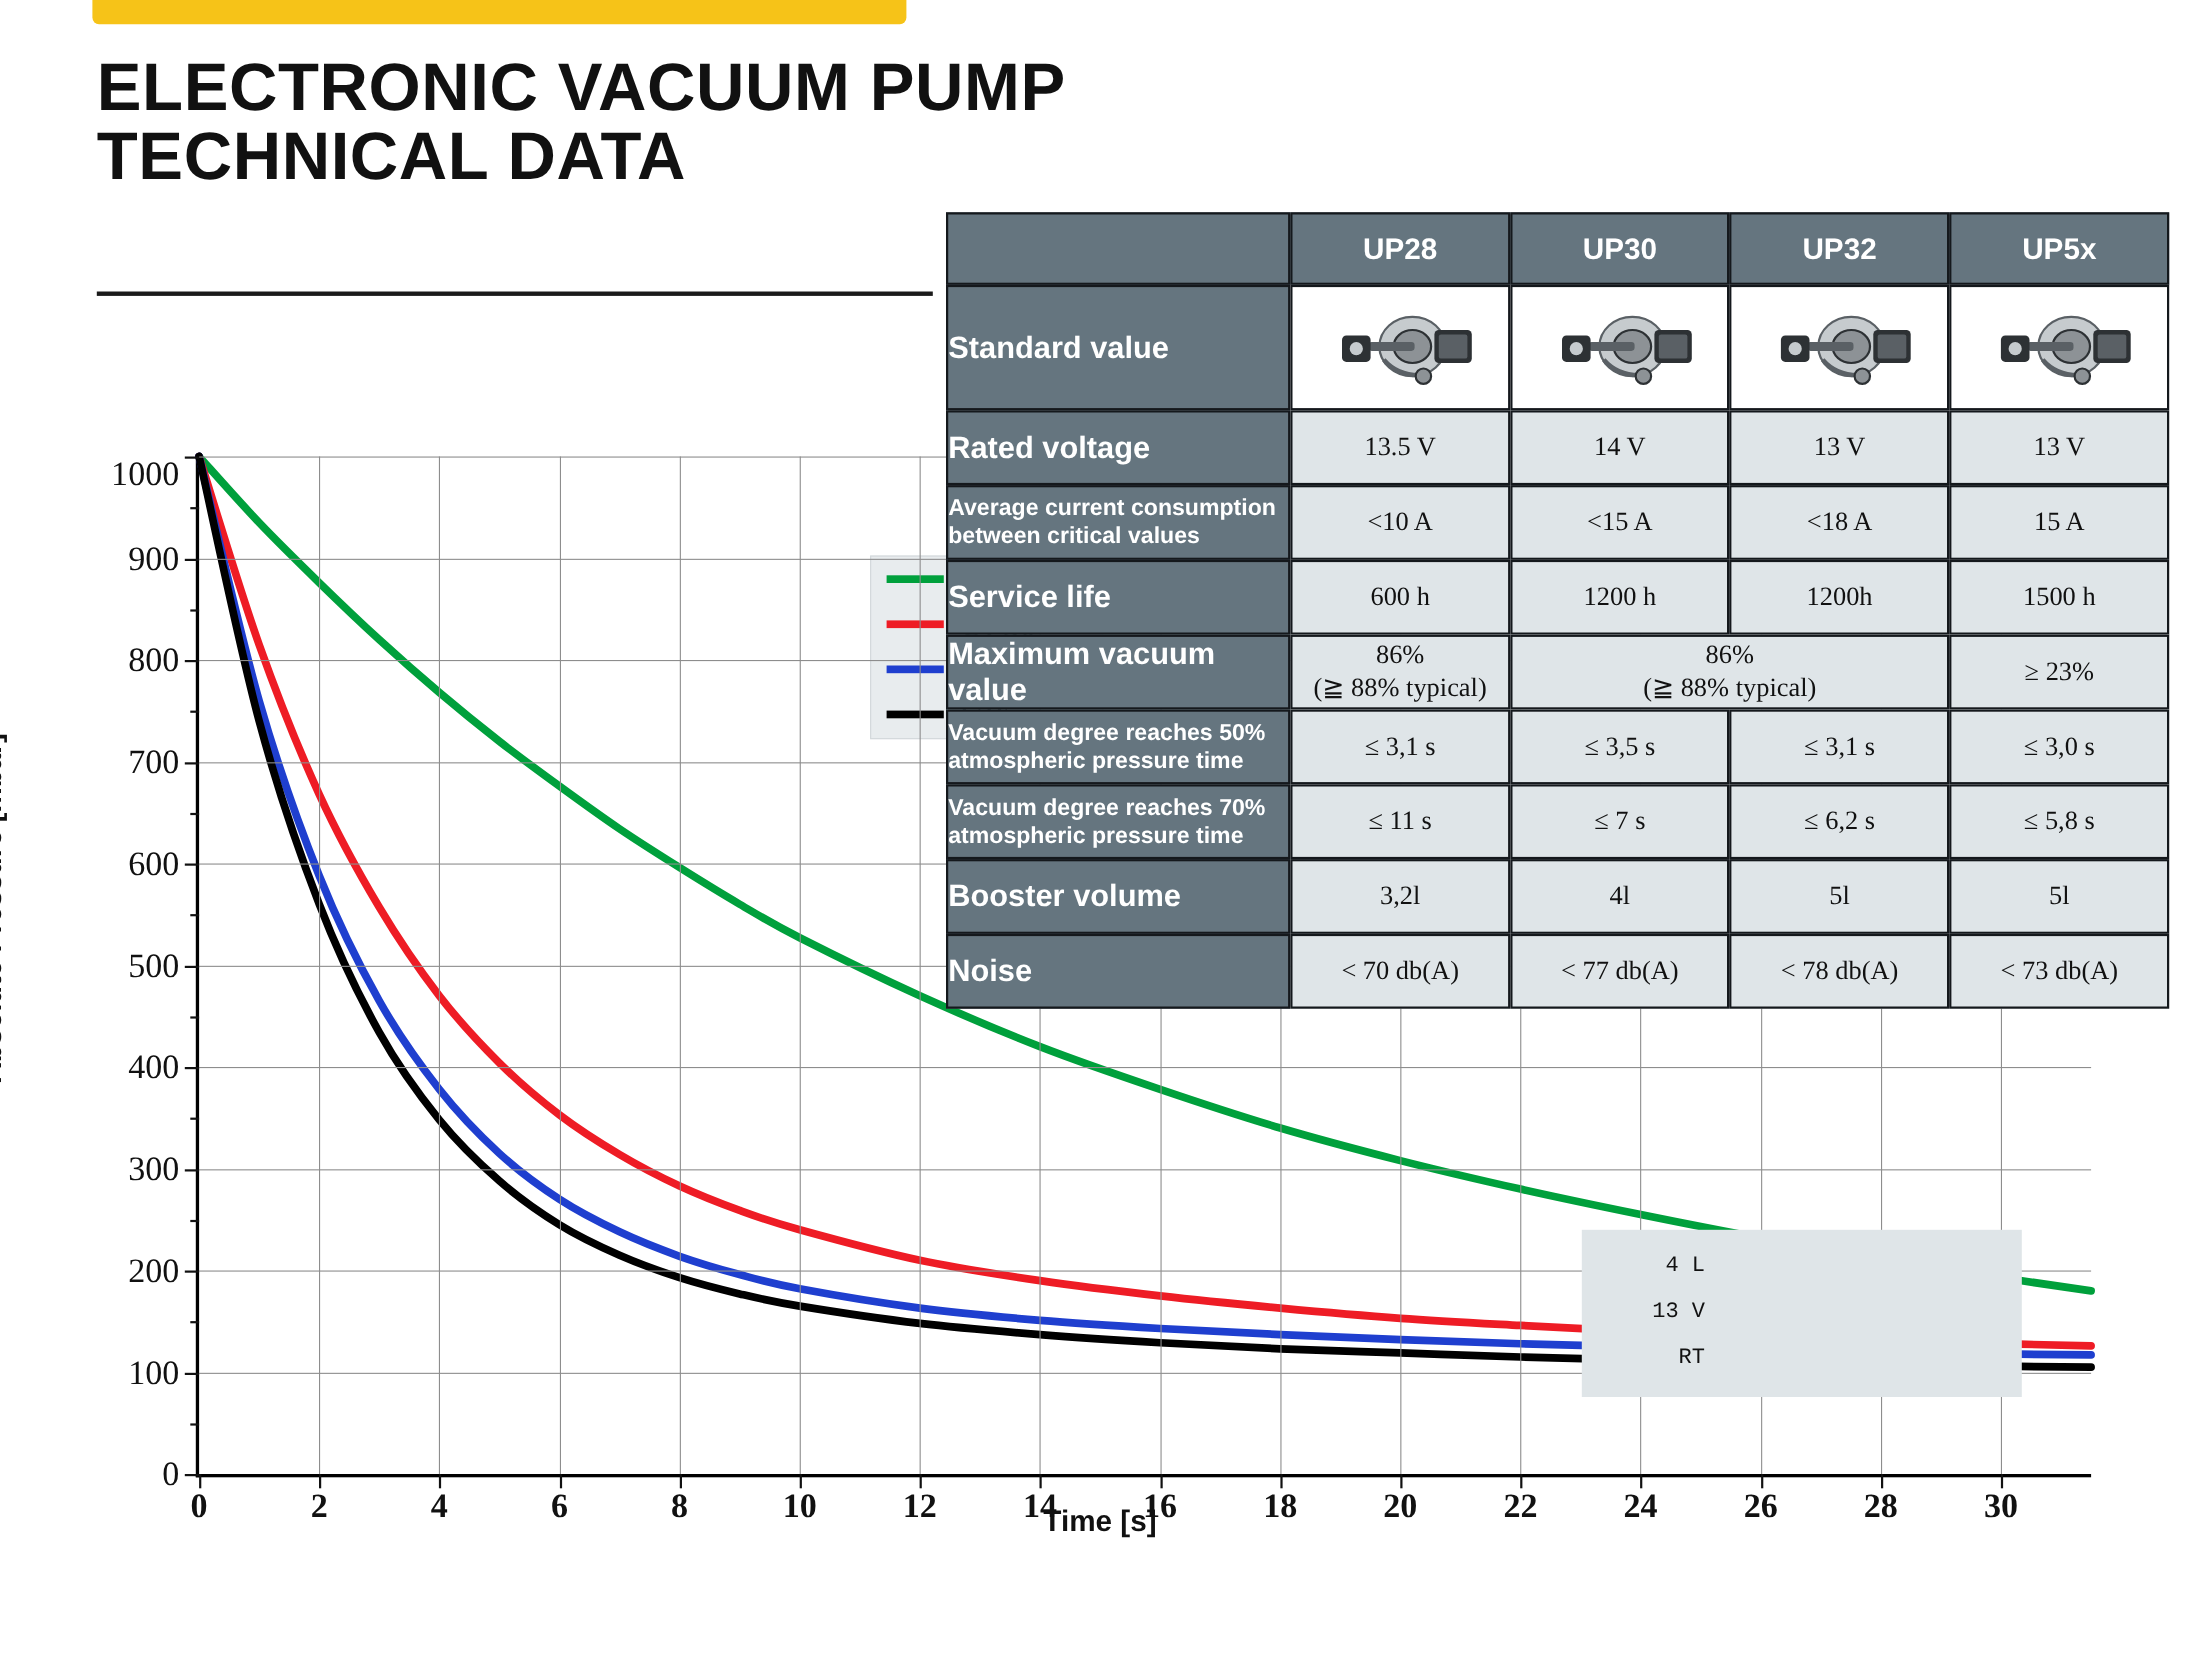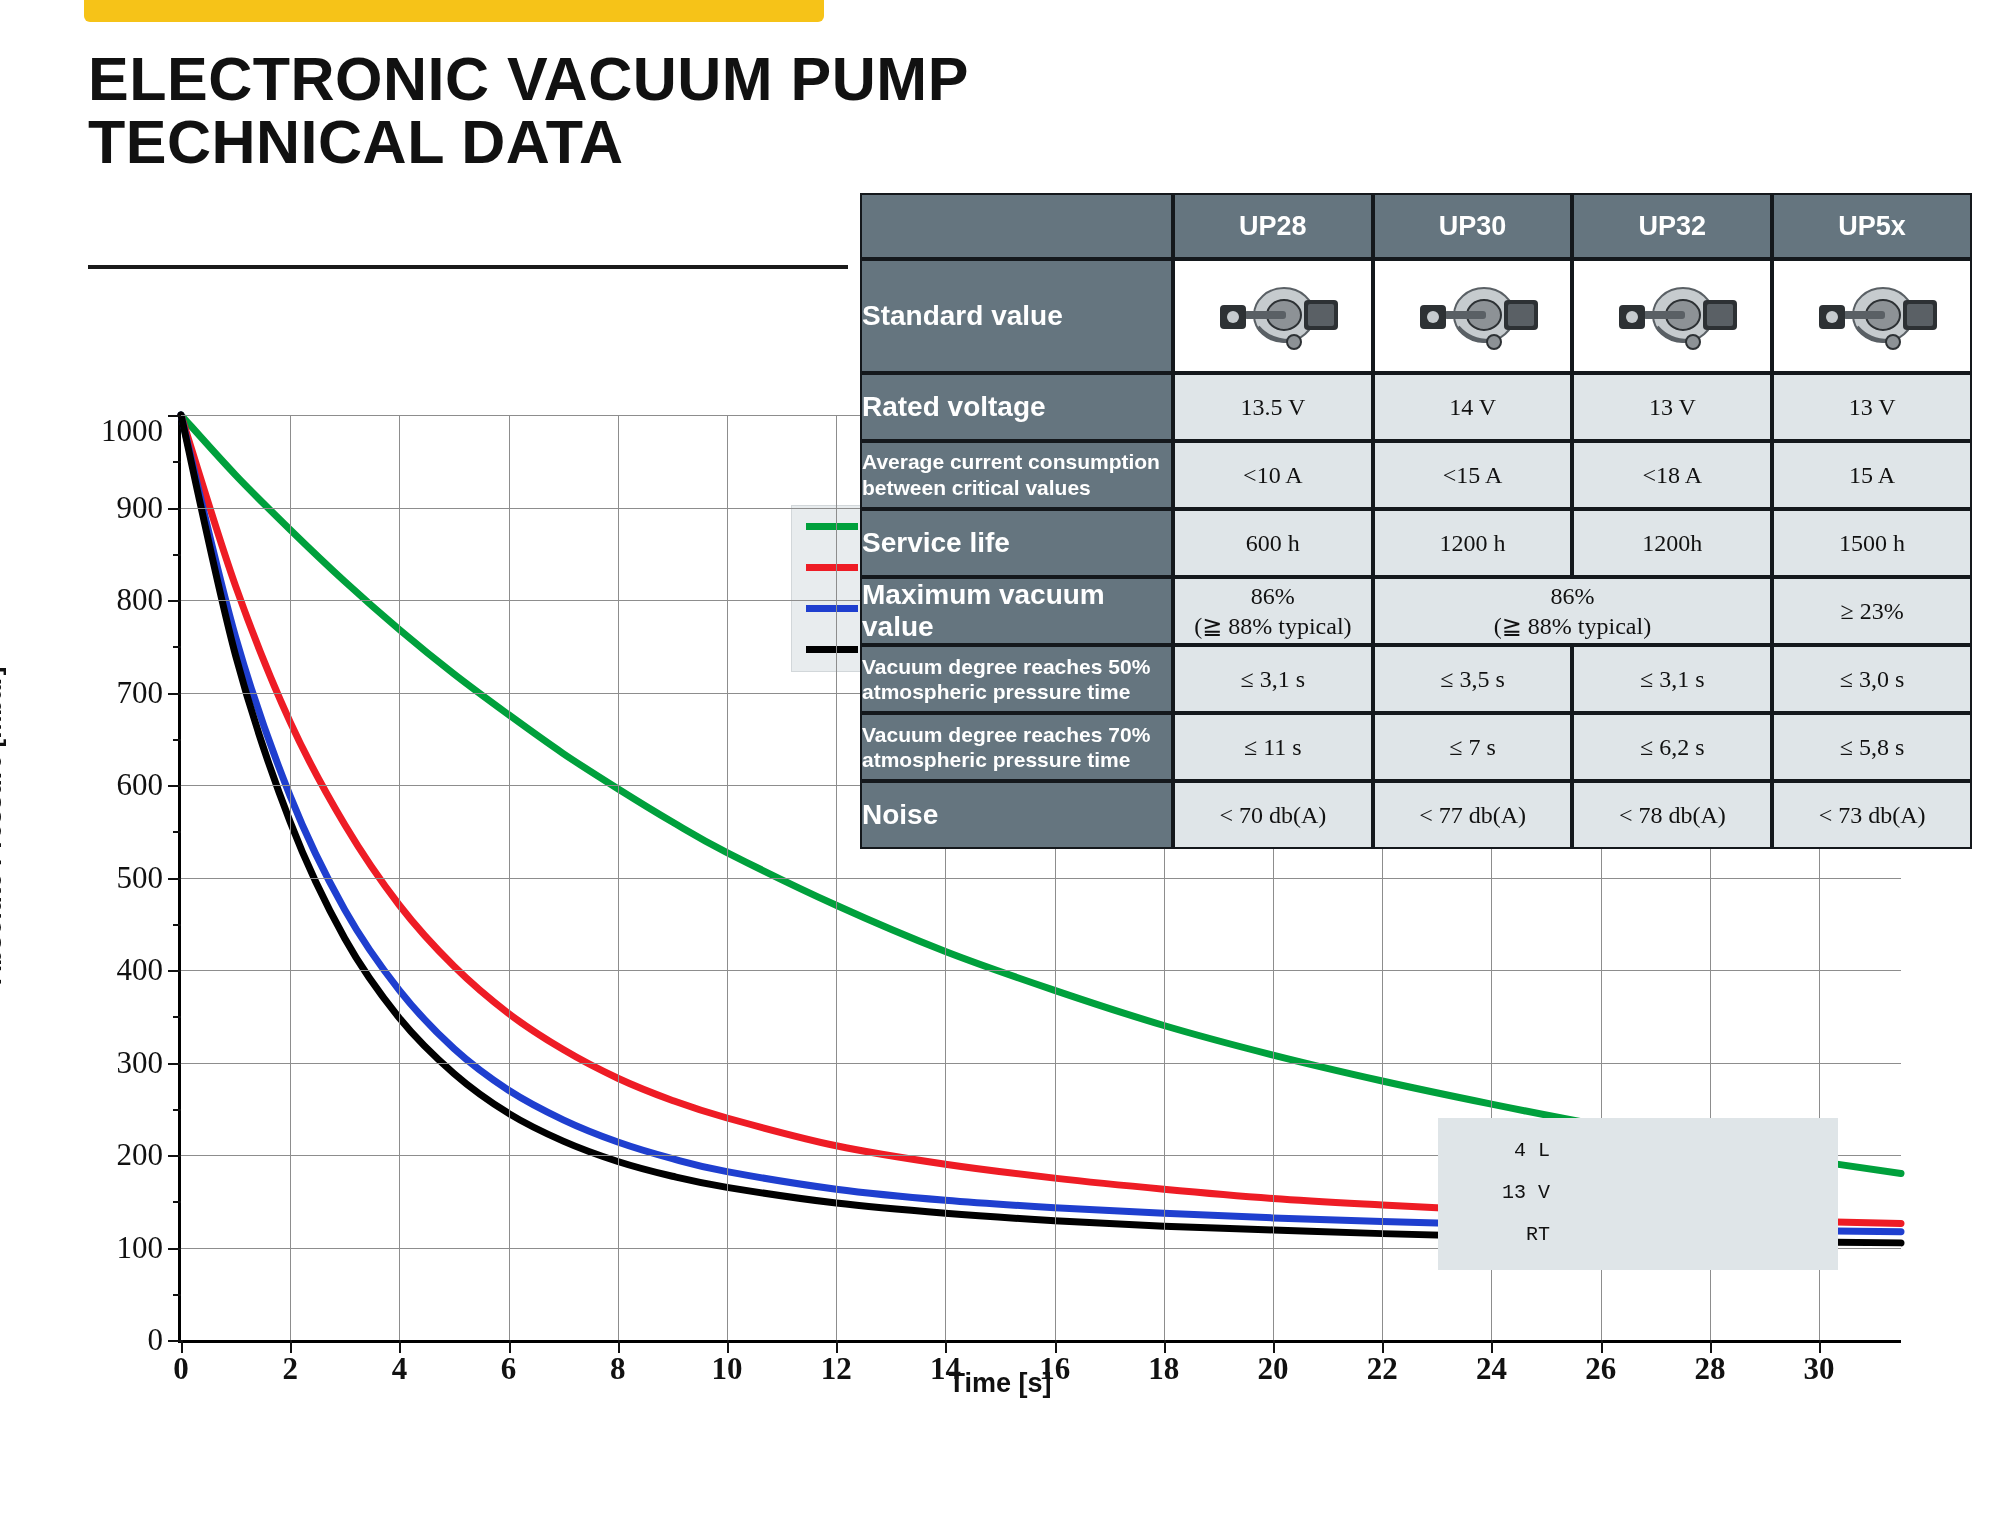--- a/index.html
+++ b/index.html
@@ -369,20 +369,37 @@
         </td>
         <td class="val-cell" style="width: 190px; height: 64px;">
           <div>≤ 6,2 s</div>
         </td>
         <td class="val-cell" style="width: 190px; height: 64px;">
           <div>≤ 5,8 s</div>
         </td>
       </tr>
       <tr>
         <td class="lbl-cell" style="width: 300px;">
+          <div class="lbl-big">Booster volume</div>
+        </td>
+        <td class="val-cell" style="width: 190px; height: 64px;">
+          <div>3,2l</div>
+        </td>
+        <td class="val-cell" style="width: 190px; height: 64px;">
+          <div>4l</div>
+        </td>
+        <td class="val-cell" style="width: 190px; height: 64px;">
+          <div>5l</div>
+        </td>
+        <td class="val-cell" style="width: 190px; height: 64px;">
+          <div>5l</div>
+        </td>
+      </tr>
+      <tr>
+        <td class="lbl-cell" style="width: 300px;">
           <div class="lbl-big">Noise</div>
         </td>
         <td class="val-cell" style="width: 190px; height: 64px;">
           <div>&lt; 70 db(A)</div>
         </td>
         <td class="val-cell" style="width: 190px; height: 64px;">
           <div>&lt; 77 db(A)</div>
         </td>
         <td class="val-cell" style="width: 190px; height: 64px;">
           <div>&lt; 78 db(A)</div>

